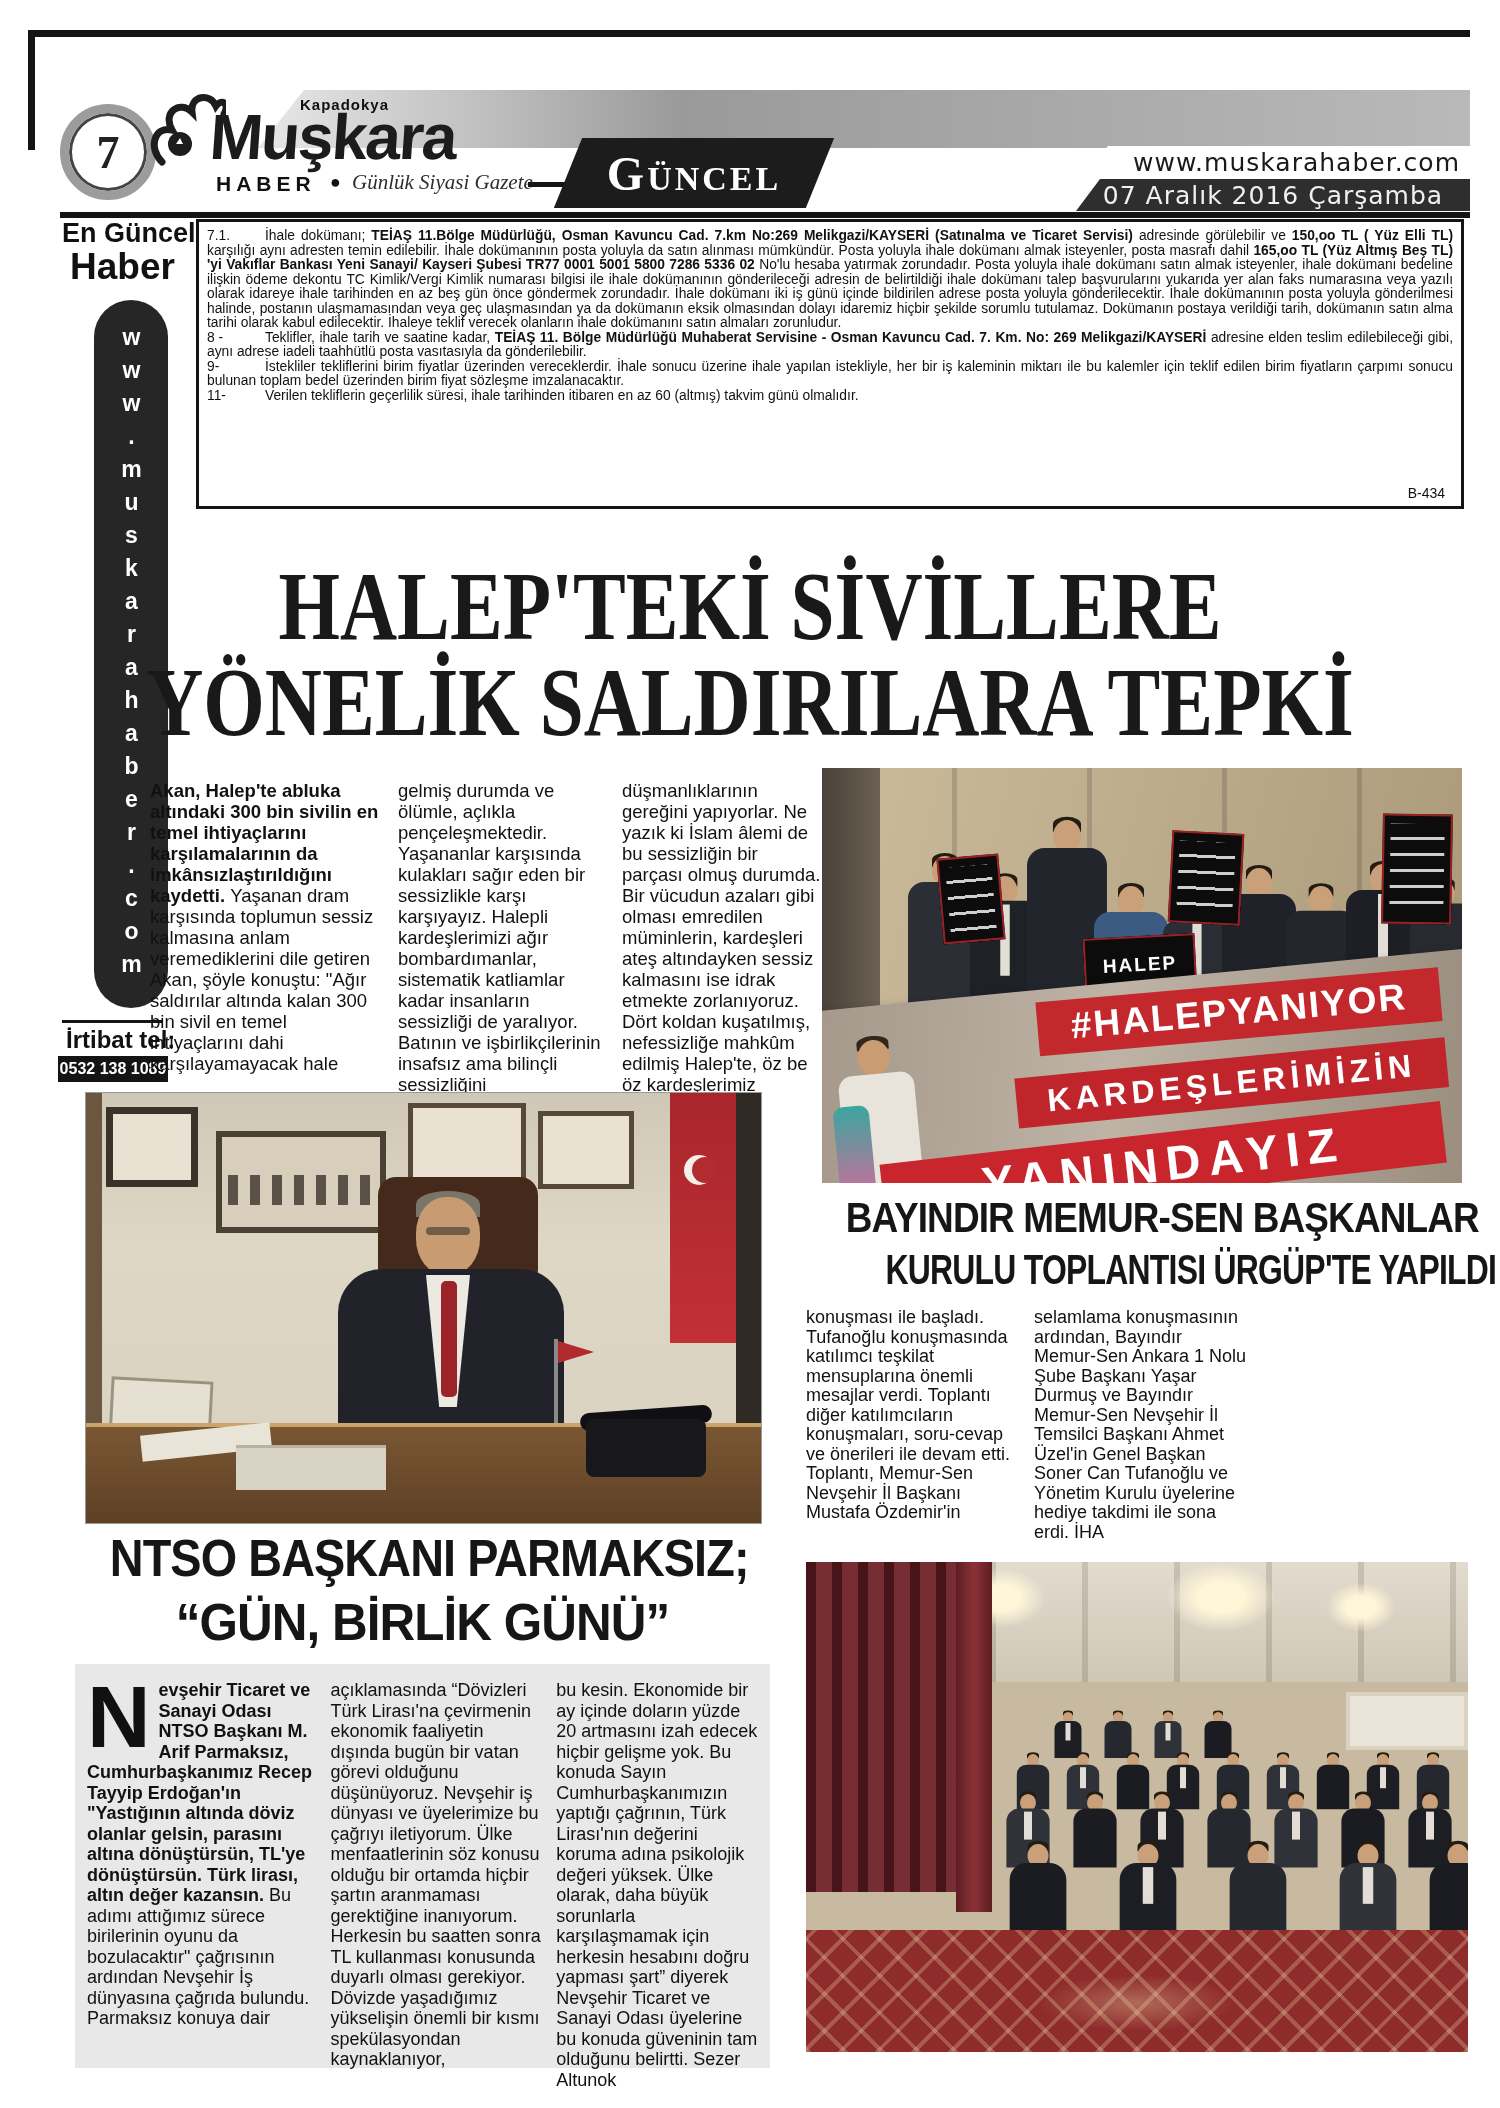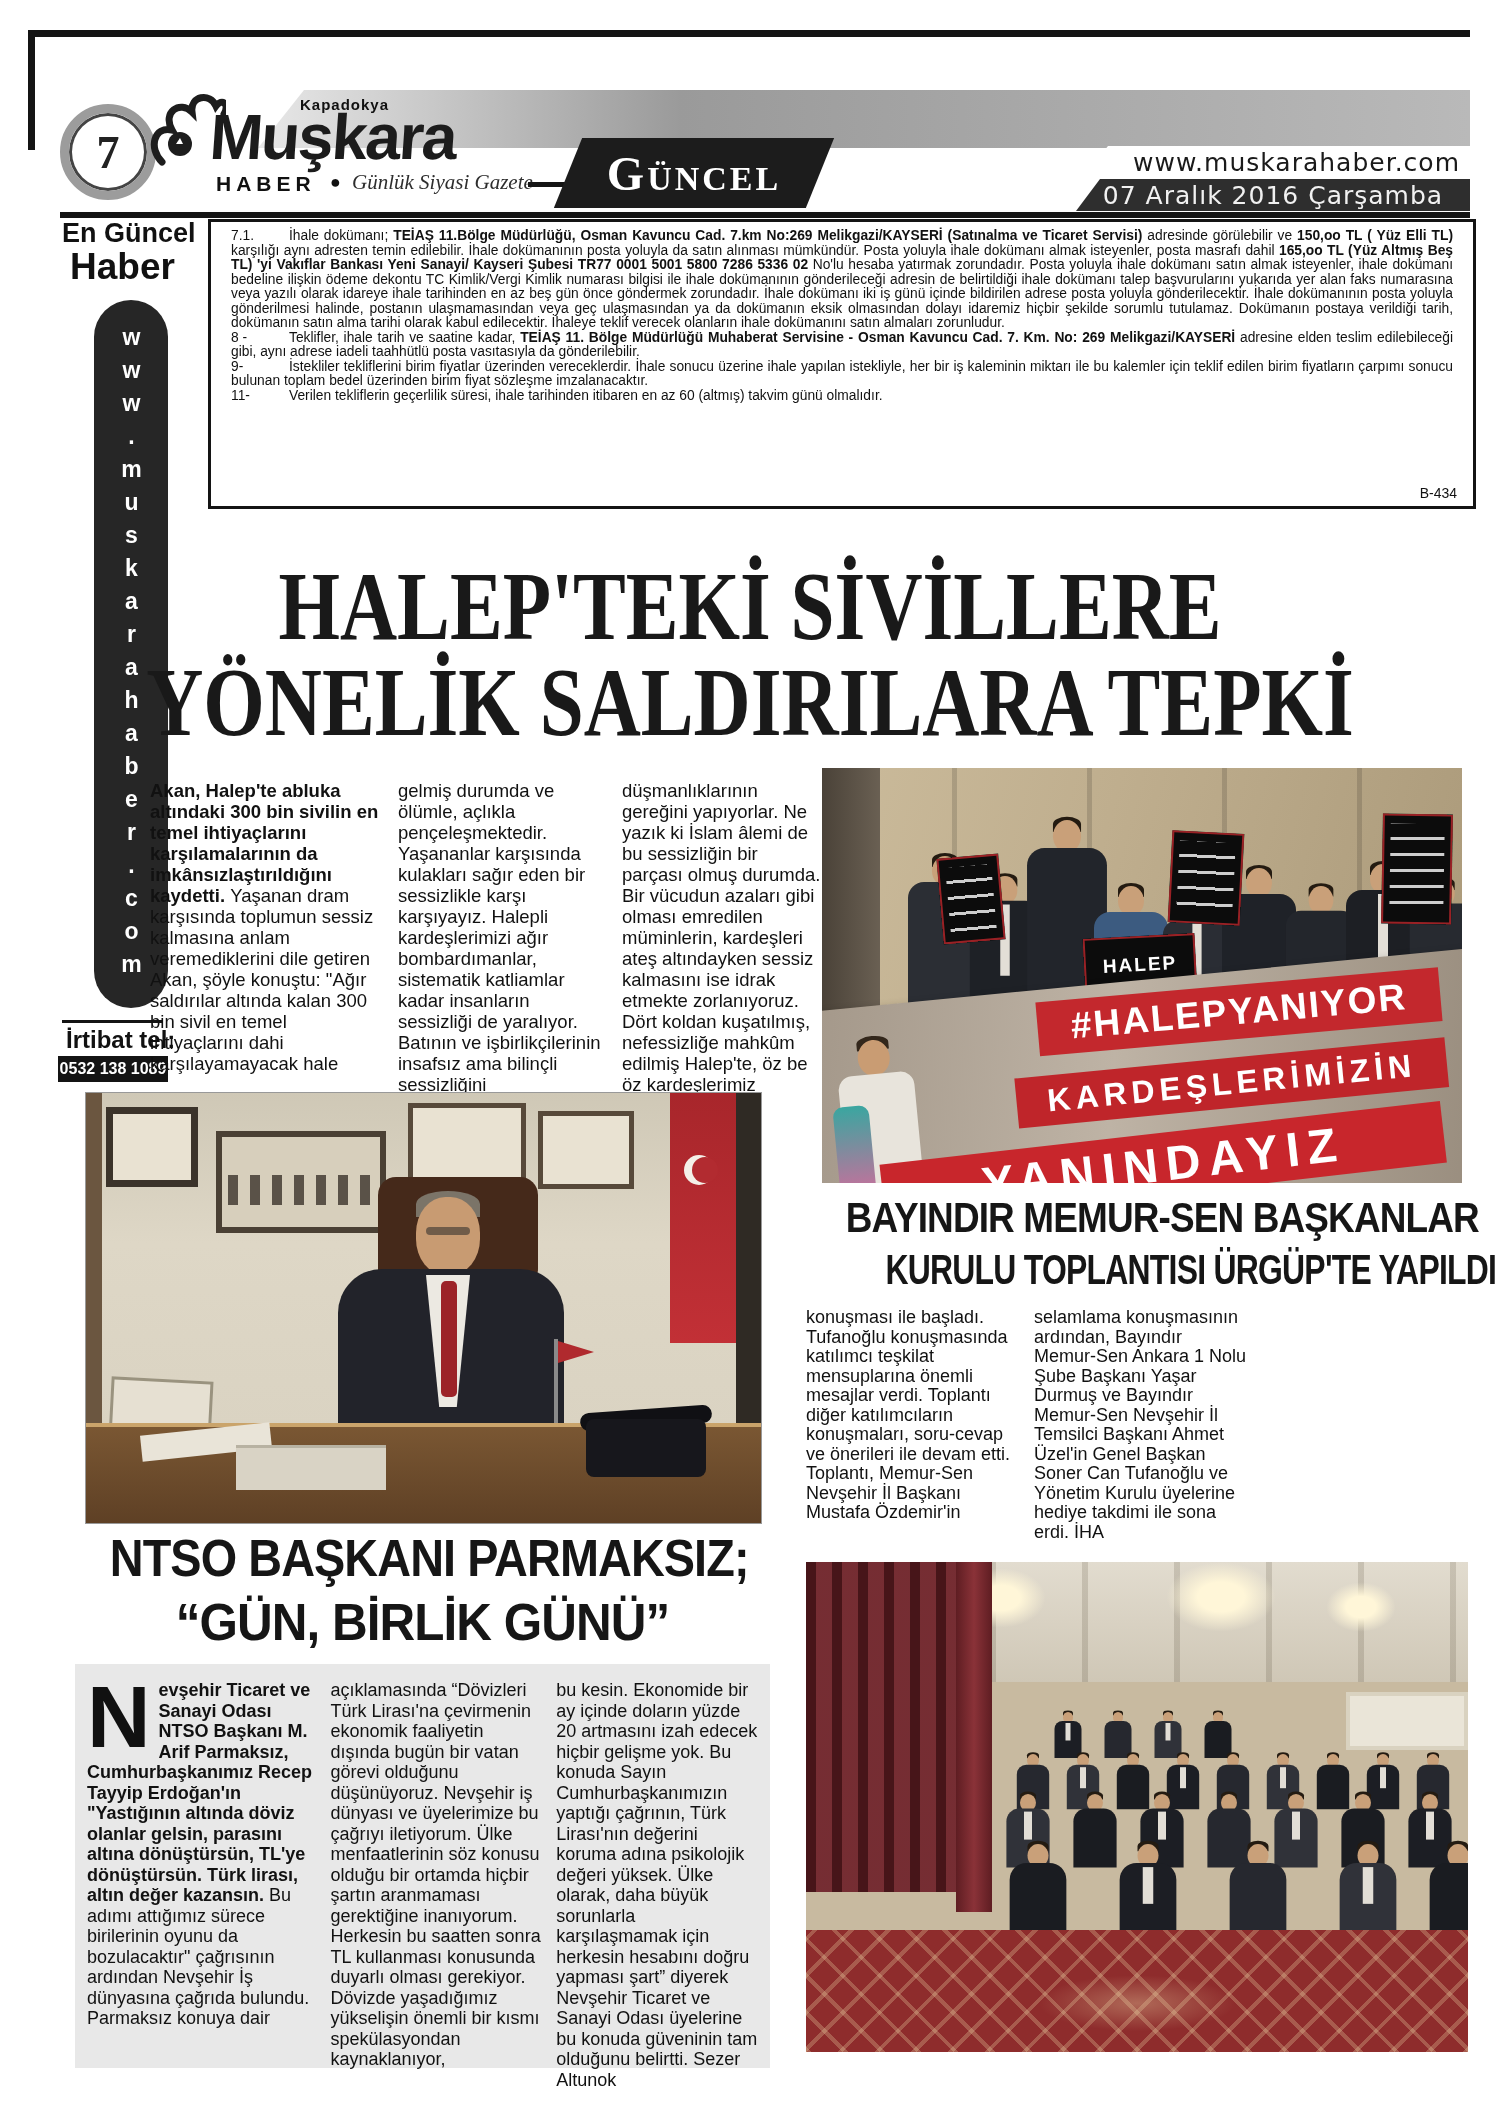--- a/index.html
+++ b/index.html
@@ -43,22 +43,22 @@
   .sb-l2{left:70px;top:246px;font-size:37px;font-weight:900;}
   .sb-pill{left:94px;top:300px;width:74px;height:708px;background:#262626;border-radius:40px;
      display:flex;align-items:center;justify-content:center;}
   .sb-pill span{writing-mode:vertical-rl;text-orientation:upright;color:#fff;
      font-size:23px;font-weight:bold;letter-spacing:7px;}
   .sb-rule{left:62px;top:1020px;width:100px;height:3px;background:#141414;}
   .sb-tel{left:66px;top:1026px;font-size:24px;font-weight:900;}
   .sb-phone{left:58px;top:1056px;width:110px;height:26px;background:#141414;color:#fff;
      display:flex;align-items:center;justify-content:center;font-size:16px;font-weight:bold;}
   
-  .tender-box{left:208px;top:219px;width:1268px;height:290px;border:3px solid #141414;
-     box-sizing:border-box;padding:7px 20px;overflow:hidden;
+  .tender-box{left:196px;top:219px;width:1268px;height:290px;border:3px solid #141414;
+     box-sizing:border-box;padding:7px 8px;overflow:hidden;
      font-size:13.8px;line-height:14.5px;text-align:justify;}
   .tender-item{margin:0;}
   .tender-num{display:inline-block;width:58px;}
   .tender-code{position:absolute;right:16px;bottom:6px;font-size:14px;}
   
   .hl-serif{left:85px;width:1330px;text-align:center;font-family:"Liberation Serif",serif;
      font-weight:900;font-size:86px;color:#191919;white-space:nowrap;}
   .hl1{top:556px;transform:scale(.92,1.14);}
   .hl2{top:652px;transform:scale(.92,1.14);}
   .hl-sans{width:662px;text-align:center;font-weight:900;font-size:42px;color:#161616;

